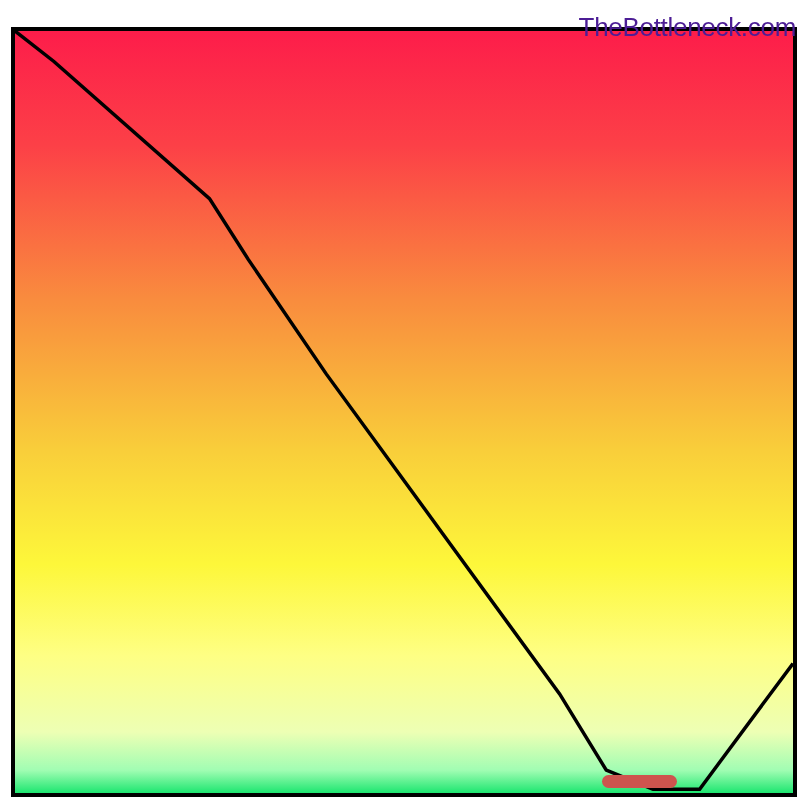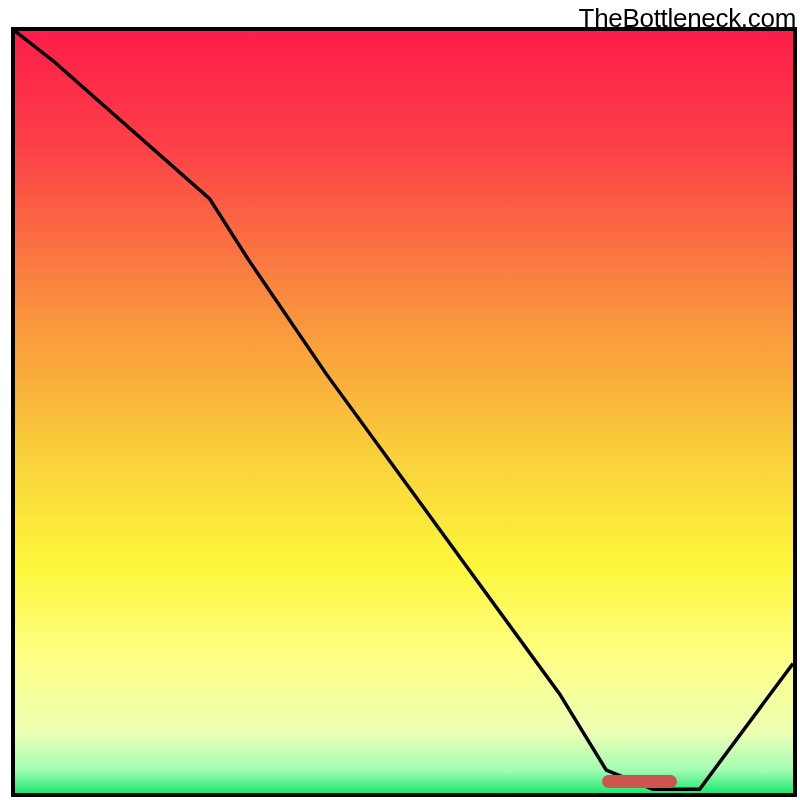--- a/index.html
+++ b/index.html
@@ -11,23 +11,23 @@
     background: #ffffff;
     font-family: Arial, Helvetica, sans-serif;
   }
   .container {
     position: relative;
     width: 800px;
     height: 800px;
   }
   .watermark {
     position: absolute;
-    top: 3px;
+    top: 12px;
     right: 4px;
-    color: #000000;
+    color: #4c1d95;
     font-size: 26px;
     letter-spacing: -0.3px;
     z-index: 50;
     user-select: none;
     text-align: right;
   }
   .plot-area {
     position: absolute;
     left: 11px;
     top: 27px;

